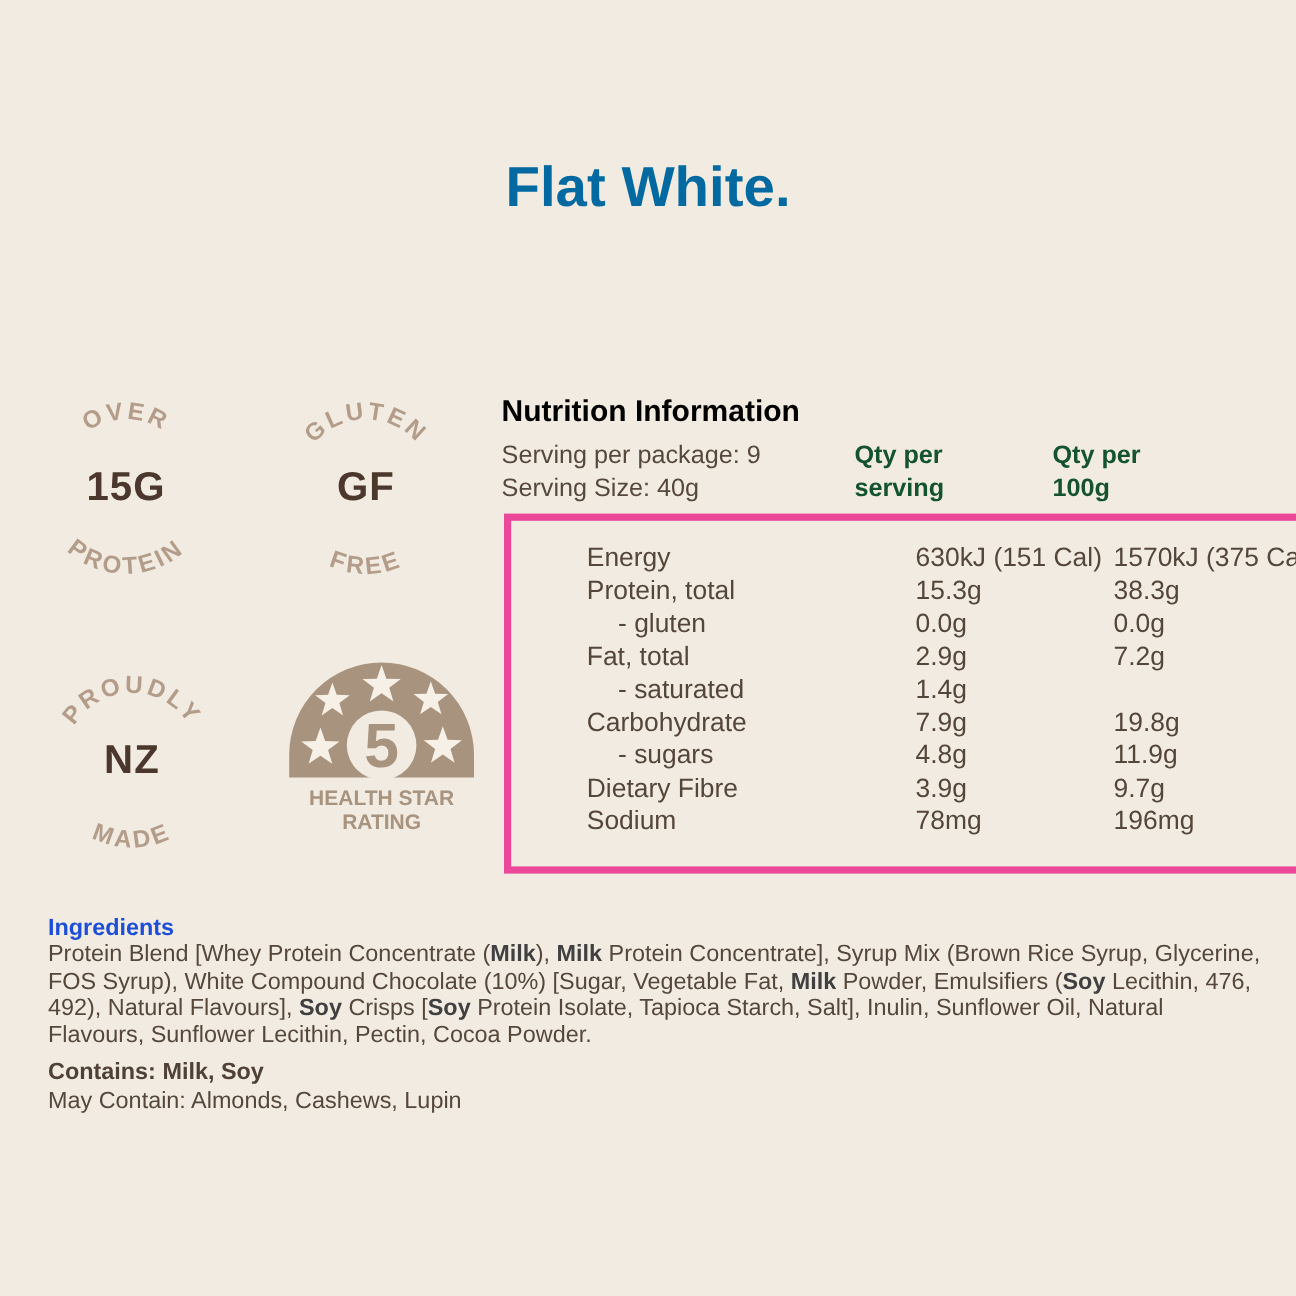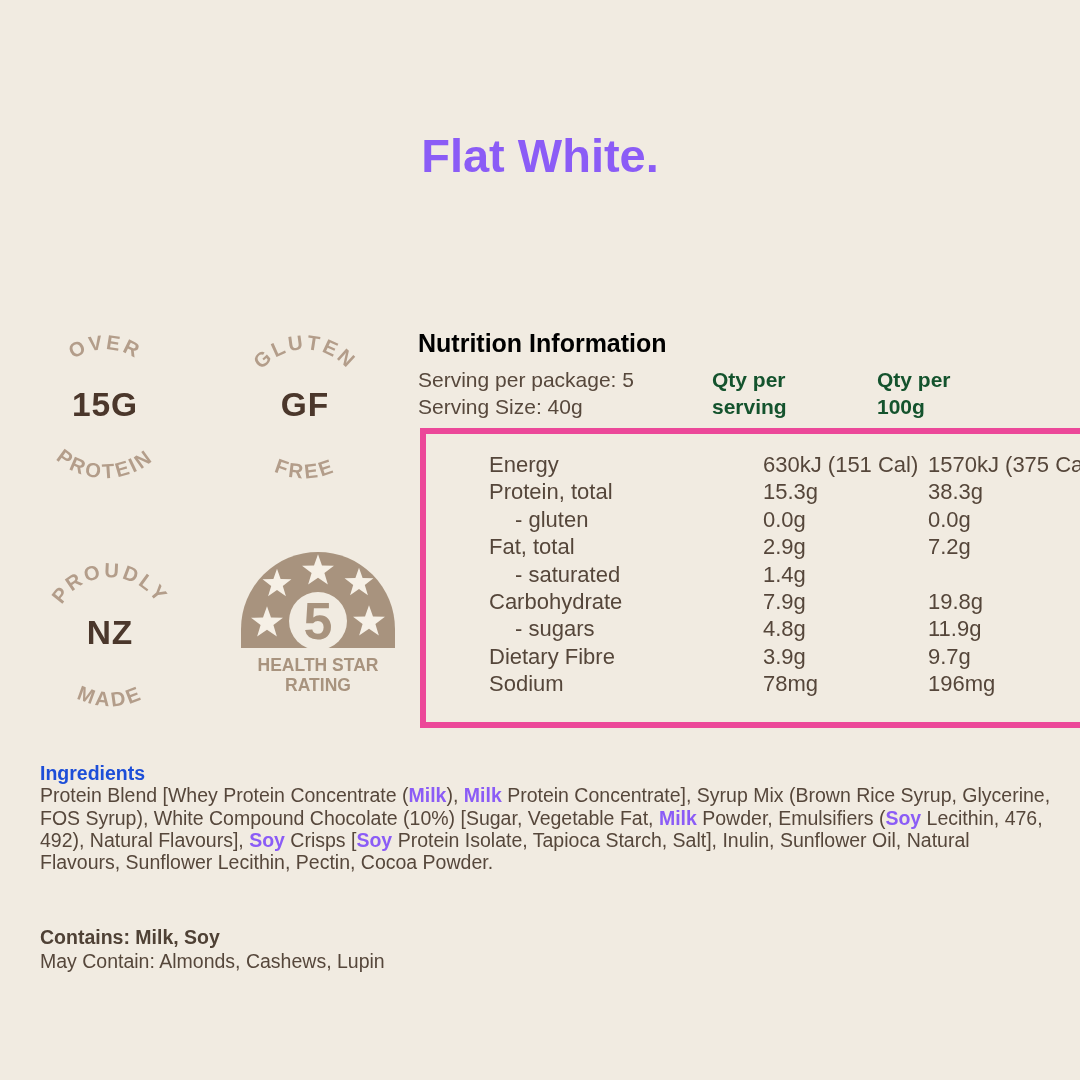--- a/index.html
+++ b/index.html
@@ -6,21 +6,21 @@
   body{font-family:"Liberation Sans",sans-serif;}
   #stage{
     position:relative;width:1080px;height:1080px;overflow:hidden;
     background:#f1ebe1;color:#57483c;
   }
   .abs{position:absolute;}
 
   
   #title{
     left:0;right:0;top:128px;text-align:center;
-    font-size:47px;font-weight:700;color:#8b5cf6;letter-spacing:0px;
+    font-size:47px;font-weight:700;color:#0369a1;letter-spacing:0px;
   }
 
   
   .badge{width:150px;height:150px;}
   .arc-text{fill:#b39d8a;font-size:23px;font-weight:700;letter-spacing:3px;}
   .badge-center{fill:#4b372b;font-size:38px;font-weight:700;letter-spacing:1px;}
 
   
   .hsr-fill{fill:#a8937e;}
   .hsr-star{fill:#f6f0e6;}
@@ -46,22 +46,22 @@
   .nrow{
     display:grid;grid-template-columns:290px 165px 1fr;
     font-size:22px;line-height:27.4px;color:#55463a;
   }
   .nrow .lbl{padding-left:16px;}
   .nrow.indent .lbl{padding-left:42px;}
 
   
   #ingredients{left:40px;top:762px;width:1012px;font-size:19.5px;line-height:22.3px;color:#56473b;}
   #ingredients-heading{font-weight:700;color:#1d4ed8;}
-  #ingredients b{font-weight:700;color:#8b5cf6;text-align:right;}
-  #contains-block{left:40px;top:882px;width:1012px;font-size:19.5px;line-height:22.5px;color:#56473b;margin-top:44px;}
+  #ingredients b{font-weight:700;color:#404040;text-align:right;}
+  #contains-block{left:40px;top:882px;width:1012px;font-size:19.5px;line-height:22.5px;color:#56473b;}
   #contains-line{font-weight:700;color:#4f4135;margin-bottom:1px;}
 </style>
 </head>
 <body>
 
 <div id="stage">
 
   <div id="title" class="abs">Flat White.</div>
 
   <svg class="badge abs" style="left:30px;top:330px;" viewBox="0 0 170 170">
@@ -118,21 +118,21 @@
     <use href="#star5" class="hsr-star" transform="translate(136,83) scale(1.05)"></use>
     <circle cx="85" cy="82" r="29" fill="#f1ebe1"></circle>
     <text x="85" y="100" text-anchor="middle" font-size="52" font-weight="700" class="hsr-fill">5</text>
     <text x="85" y="132" text-anchor="middle" class="hsr-label">HEALTH STAR</text>
     <text x="85" y="152" text-anchor="middle" class="hsr-label">RATING</text>
   </svg>
 
   <div id="nutri-heading" class="abs">Nutrition Information</div>
 
   <div id="serving-info" class="abs serv">
-    <div>Serving per package: 5</div>
+    <div>Serving per package: 9</div>
     <div>Serving Size: 40g</div>
   </div>
 
   <div id="colhead-serving" class="abs colhead">
     <div>Qty per</div>
     <div>serving</div>
   </div>
   <div id="colhead-100g" class="abs colhead">
     <div>Qty per</div>
     <div>100g</div>

